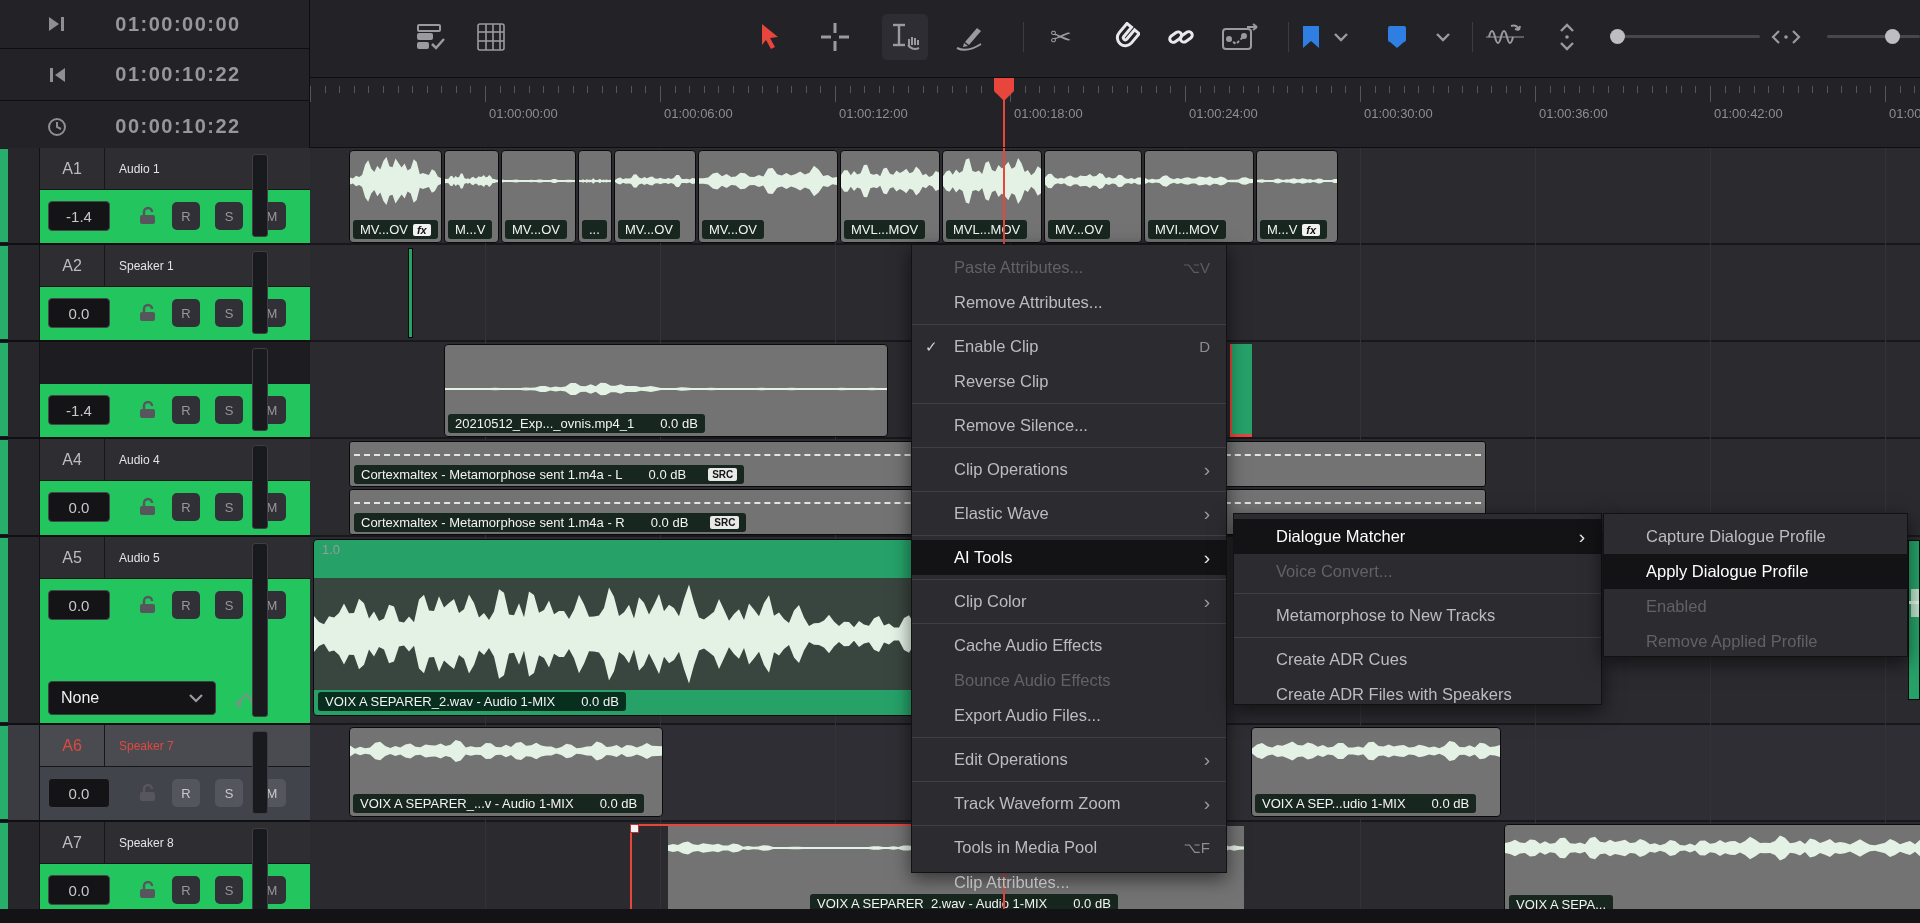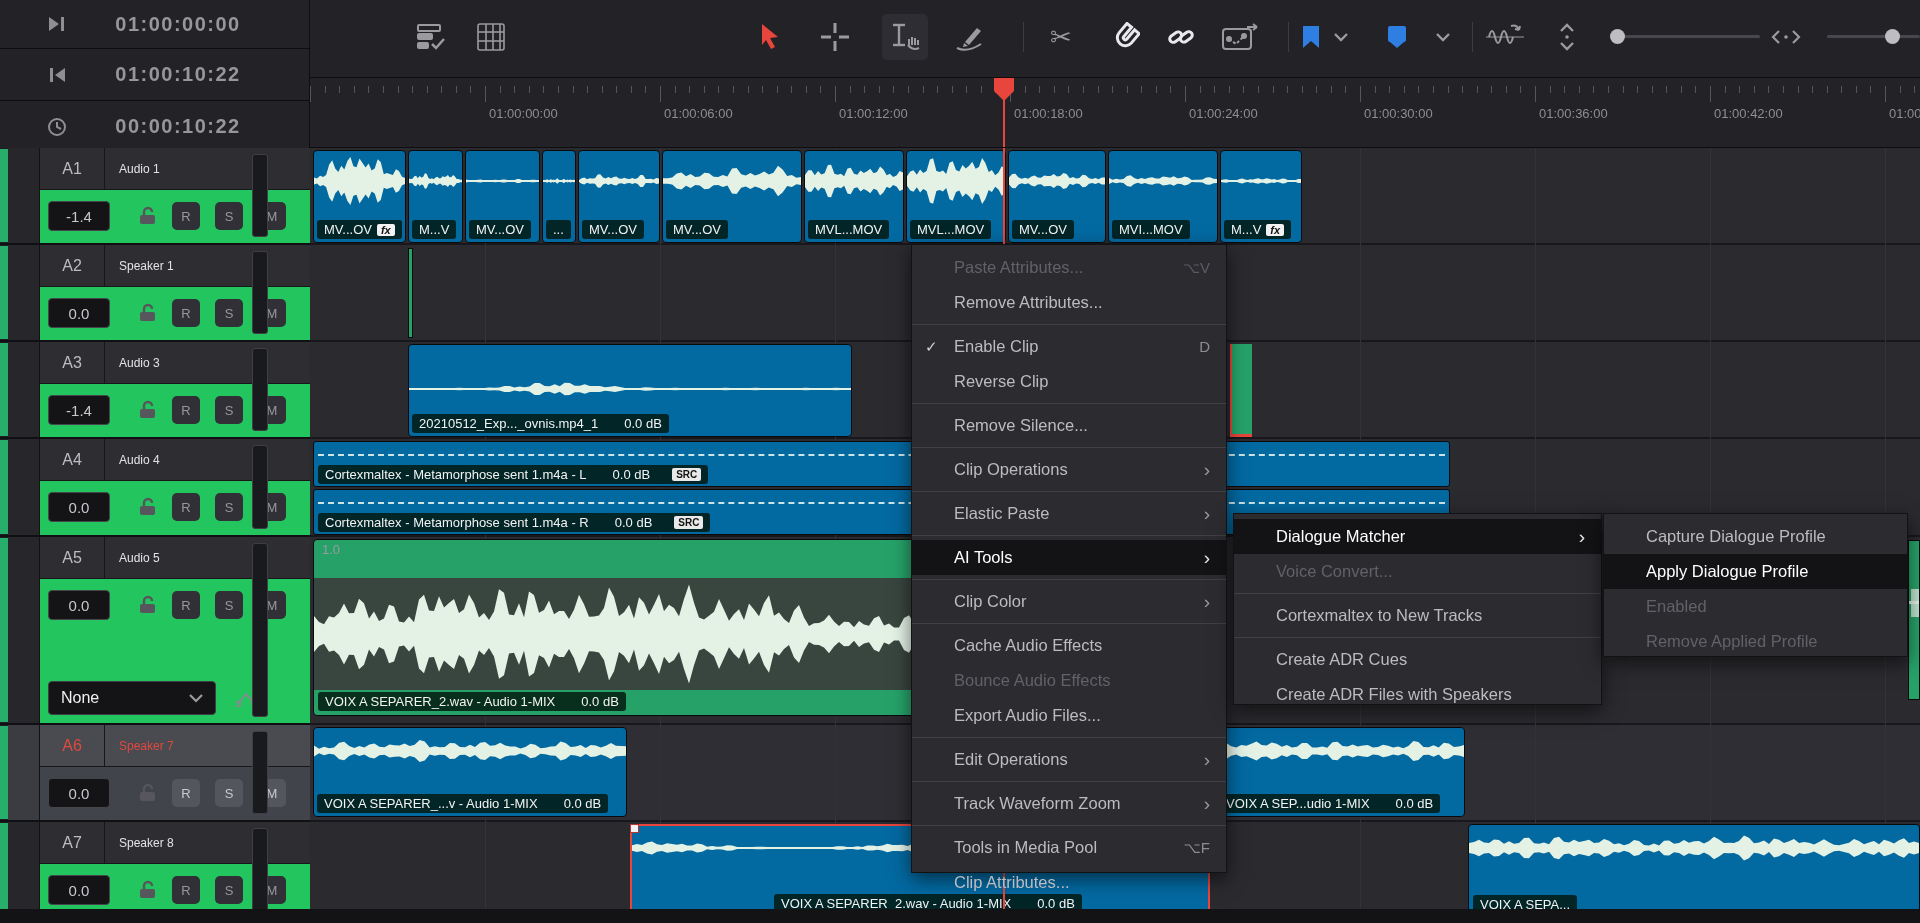--- a/index.html
+++ b/index.html
@@ -42,21 +42,21 @@
   .trk.sel .cells{background:#494b51;}
   .trk.sel .ctrl{background:#42444b;}
   .trk.sel .handle{background:#3a3c42;}
   .trk.sel .trk-num,.trk.sel .trk-name{color:#e0493f;}
   .trk.sel .tbtn{background:#54565d;color:#c9c9cd;}
 
   
   #timeline{position:absolute;left:310px;top:148px;width:1610px;height:775px;overflow:hidden;background:#2a2a2f;z-index:1;}
   .tl-row{position:absolute;left:0;width:1610px;border-bottom:2px solid #18181c;}
   .gl{position:absolute;top:0;width:1px;height:775px;background:#323238;}
-  .clip{position:absolute;background:#0369a1;border:1px solid #0a0a0d;border-radius:4px;overflow:hidden;}
+  .clip{position:absolute;background:#737373;border:1px solid #0a0a0d;border-radius:4px;overflow:hidden;margin-left:36px;}
   .badge{position:absolute;left:3px;bottom:3px;background:rgba(3,22,12,0.82);border-radius:3px;padding:2px 7px;font-size:13px;color:#f3f3f3;white-space:nowrap;display:flex;align-items:center;}
   .badge .lvl{margin-left:26px;}
   .fxb{display:inline-block;background:#f2f2f2;color:#141414;font-weight:bold;font-style:italic;font-size:11px;border-radius:2px;padding:0 4px;margin-left:5px;}
   .srcb{display:inline-block;background:#e9e9e9;color:#141414;font-weight:bold;font-size:10px;border-radius:2px;padding:1px 4px;margin-left:22px;}
   .dashline{position:absolute;left:4px;right:4px;height:0;border-top:2px dashed rgba(240,250,242,0.85);}
   .wfwrap{position:absolute;left:0;right:0;}
   .playline{position:absolute;width:2px;background:#e8453c;z-index:8;}
 
   
   .menu{position:absolute;background:#2b2b30;border:1px solid #121215;box-shadow:0 6px 18px rgba(0,0,0,0.55);z-index:30;padding:5px 0;}
@@ -418,24 +418,20 @@
           </div>
           <div class="tbtn" style="left: 132px;">R</div>
           <div class="tbtn" style="left: 175px;">S</div>
           <div class="tbtn" style="left: 218px;">M</div>
         </div>
         <div class="meter"></div>
       </div>
       <div class="trk" style="top: 194px; height: 97px;">
         <div class="grip"></div>
         <div class="handle"></div>
-        <div class="cells">
-          <div class="trk-num">A3</div>
-          <div class="trk-name">Audio 3</div>
-        </div>
         <div class="ctrl">
           <div class="gain">-1.4</div>
           <div class="lockw">
             <svg width="22" height="22" viewBox="0 0 22 22">
               <rect x="3" y="10" width="15" height="9" rx="2" fill="#56565c"></rect>
               <path d="M7 10 V7 a4 4 0 0 1 8 0" fill="none" stroke="#56565c" stroke-width="2.4"></path>
             </svg>
           </div>
           <div class="tbtn" style="left: 132px;">R</div>
           <div class="tbtn" style="left: 175px;">S</div>
@@ -810,21 +806,21 @@
       <div class="menu-item">
         <span>Remove Silence...</span>
       </div>
       <div class="menu-sep"></div>
       <div class="menu-item">
         <span>Clip Operations</span>
         <span class="arrow">›</span>
       </div>
       <div class="menu-sep"></div>
       <div class="menu-item">
-        <span>Elastic Paste</span>
+        <span>Elastic Wave</span>
         <span class="arrow">›</span>
       </div>
       <div class="menu-sep"></div>
       <div class="menu-item hl">
         <span>AI Tools</span>
         <span class="arrow">›</span>
       </div>
       <div class="menu-sep"></div>
       <div class="menu-item">
         <span>Clip Color</span>
@@ -862,21 +858,21 @@
     <div class="menu" style="left: 1233px; top: 513px; width: 369px; height: 192px;">
       <div class="menu-item hl">
         <span>Dialogue Matcher</span>
         <span class="arrow">›</span>
       </div>
       <div class="menu-item dis">
         <span>Voice Convert...</span>
       </div>
       <div class="menu-sep"></div>
       <div class="menu-item">
-        <span>Cortexmaltex to New Tracks</span>
+        <span>Metamorphose to New Tracks</span>
       </div>
       <div class="menu-sep"></div>
       <div class="menu-item">
         <span>Create ADR Cues</span>
       </div>
       <div class="menu-item">
         <span>Create ADR Files with Speakers</span>
       </div>
     </div>
     <div class="menu" style="left: 1603px; top: 513px; width: 305px; height: 144px;">

